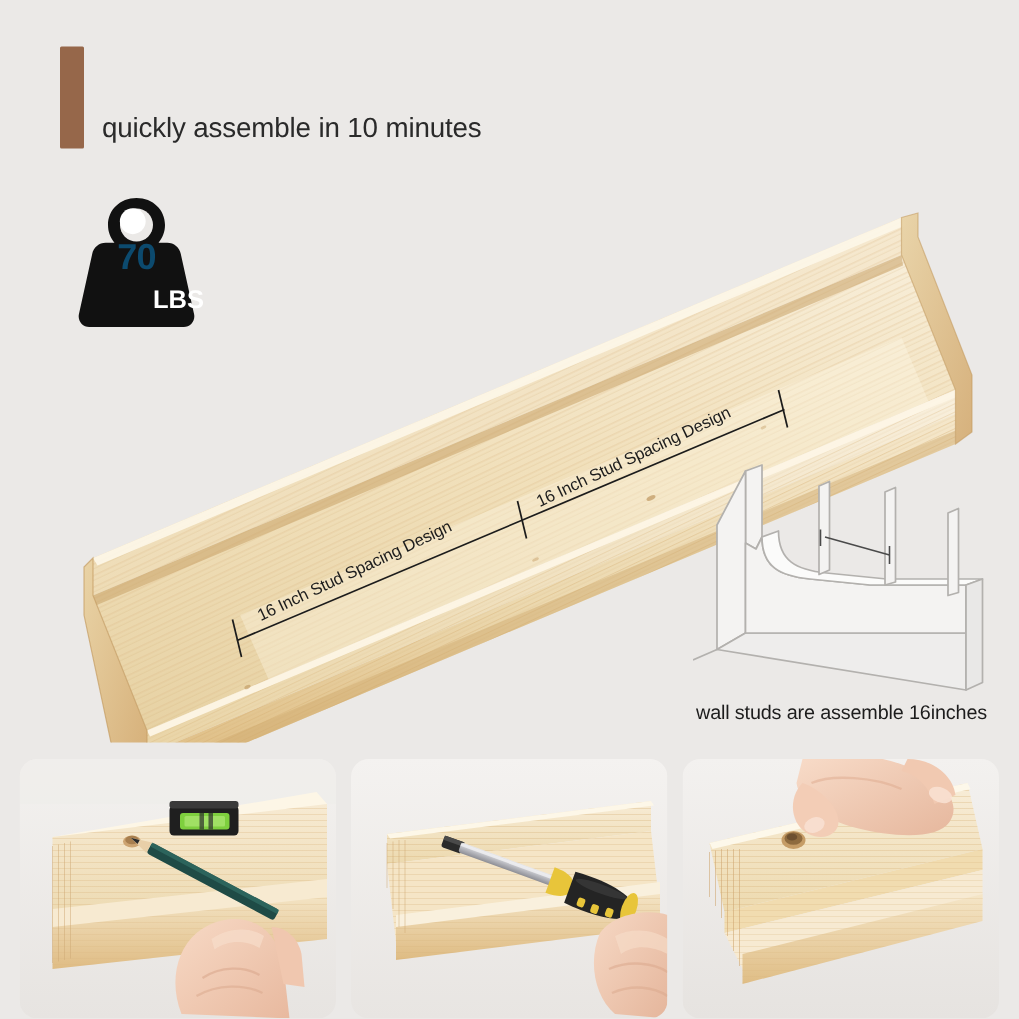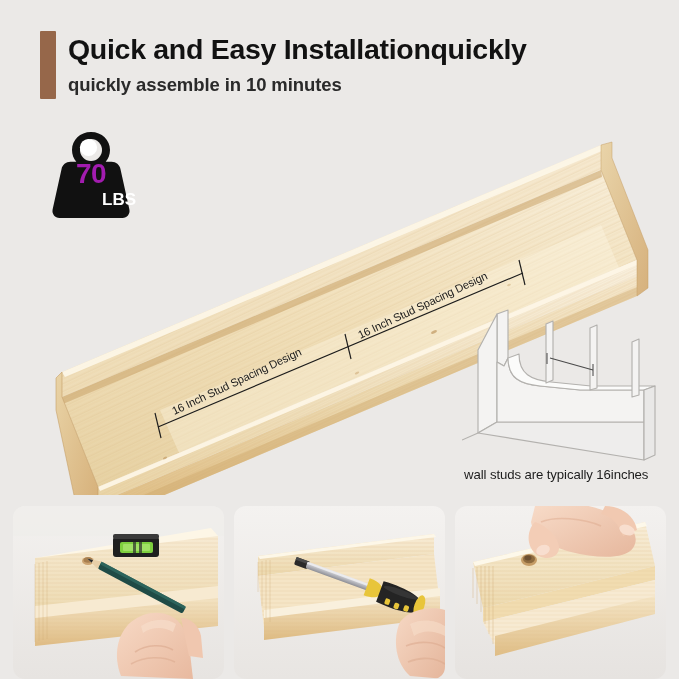--- a/index.html
+++ b/index.html
@@ -17,31 +17,31 @@
     position: absolute; left: 40px; top: 31px;
     width: 16px; height: 68px; background: #96674a; border-radius: 1px;
   }
   .title {
     position: absolute; left: 68px; top: 33px;
     font-size: 28.5px; font-weight: bold; color: #121212;
     letter-spacing: -0.3px; white-space: nowrap;
   }
   .subtitle {
     position: absolute; left: 68px; top: 74px;
-    font-size: 18.5px; font-weight: bold; color: #2a2a2a;
+    font-size: 18.5px; font-weight: normal; color: #2a2a2a;
     letter-spacing: -0.1px; white-space: nowrap;
   }
 
   
   .badge { position: absolute; left: 46px; top: 128px; width: 90px; height: 92px; }
   .badge svg { display: block; width: 90px; height: 92px; }
   .badge-num {
     position: absolute; left: 0; top: 30px; width: 90px;
-    text-align: center; font-size: 28px; font-weight: bold;
-    color: #a21caf; letter-spacing: -0.5px; font-family: "Liberation Sans", sans-serif;
+    text-align: center; font-size: 24px; font-weight: bold;
+    color: #0c4a6e; letter-spacing: -0.5px; font-family: "Liberation Sans", sans-serif;
   }
   .badge-unit {
     position: absolute; left: 0; top: 62px; width: 90px;
     text-align: right; font-size: 17px; font-weight: bold;
     color: #fff; letter-spacing: 0px;
   }
 
   
   .hero { position: absolute; left: 0; top: 110px; width: 679px; height: 385px; }
   .hero svg { display: block; }
@@ -74,21 +74,20 @@
   #panel-3 { left: 455px; }
   .panel svg { display: block; width: 211px; height: 173px; }
 </style>
 </head>
 <body>
 
 <div id="root">
 
   <div class="header">
     <div class="accent-bar"></div>
-    <div class="title">Quick and Easy Installationquickly</div>
     <div class="subtitle">quickly assemble in 10 minutes</div>
   </div>
 
   <div class="badge">
     <svg viewBox="0 0 90 92">
       <path d="M45 4 C34 4 26 12 26 22 C26 26.5 27.6 30.6 30.3 33.8 L24.5 33.8
                C20 33.8 16.3 36.9 15.5 41.2 L6.6 81.5 C5.7 85.9 9 90 13.5 90
                L76.5 90 C81 90 84.3 85.9 83.4 81.5 L74.5 41.2
                C73.7 36.9 70 33.8 65.5 33.8 L59.7 33.8
                C62.4 30.6 64 26.5 64 22 C64 12 56 4 45 4 Z" fill="#111111"></path>
@@ -207,21 +206,21 @@
       <g stroke="#4a4a4a" stroke-width="1.05">
         <line x1="88" y1="58" x2="131" y2="70"></line>
         <line x1="85" y1="53" x2="85" y2="64"></line>
         <line x1="131" y1="64" x2="131" y2="76"></line>
       </g>
 
       <line x1="16" y1="133" x2="0" y2="140" stroke="#b3b1ae" stroke-width="1.1"></line>
     </svg>
 
   </div>
-  <div class="stud-caption">wall studs are typically 16inches</div>
+  <div class="stud-caption">wall studs are assemble 16inches</div>
 
   <div class="strip">
 
     <div class="panel" id="panel-1">
       <svg viewBox="0 0 211 173">
         <defs>
           <linearGradient id="p1bg" x1="0" y1="0" x2="0" y2="1">
             <stop offset="0" stop-color="#f3f1ef"></stop>
               <stop offset="1" stop-color="#e7e4e1"></stop>
           </linearGradient>

